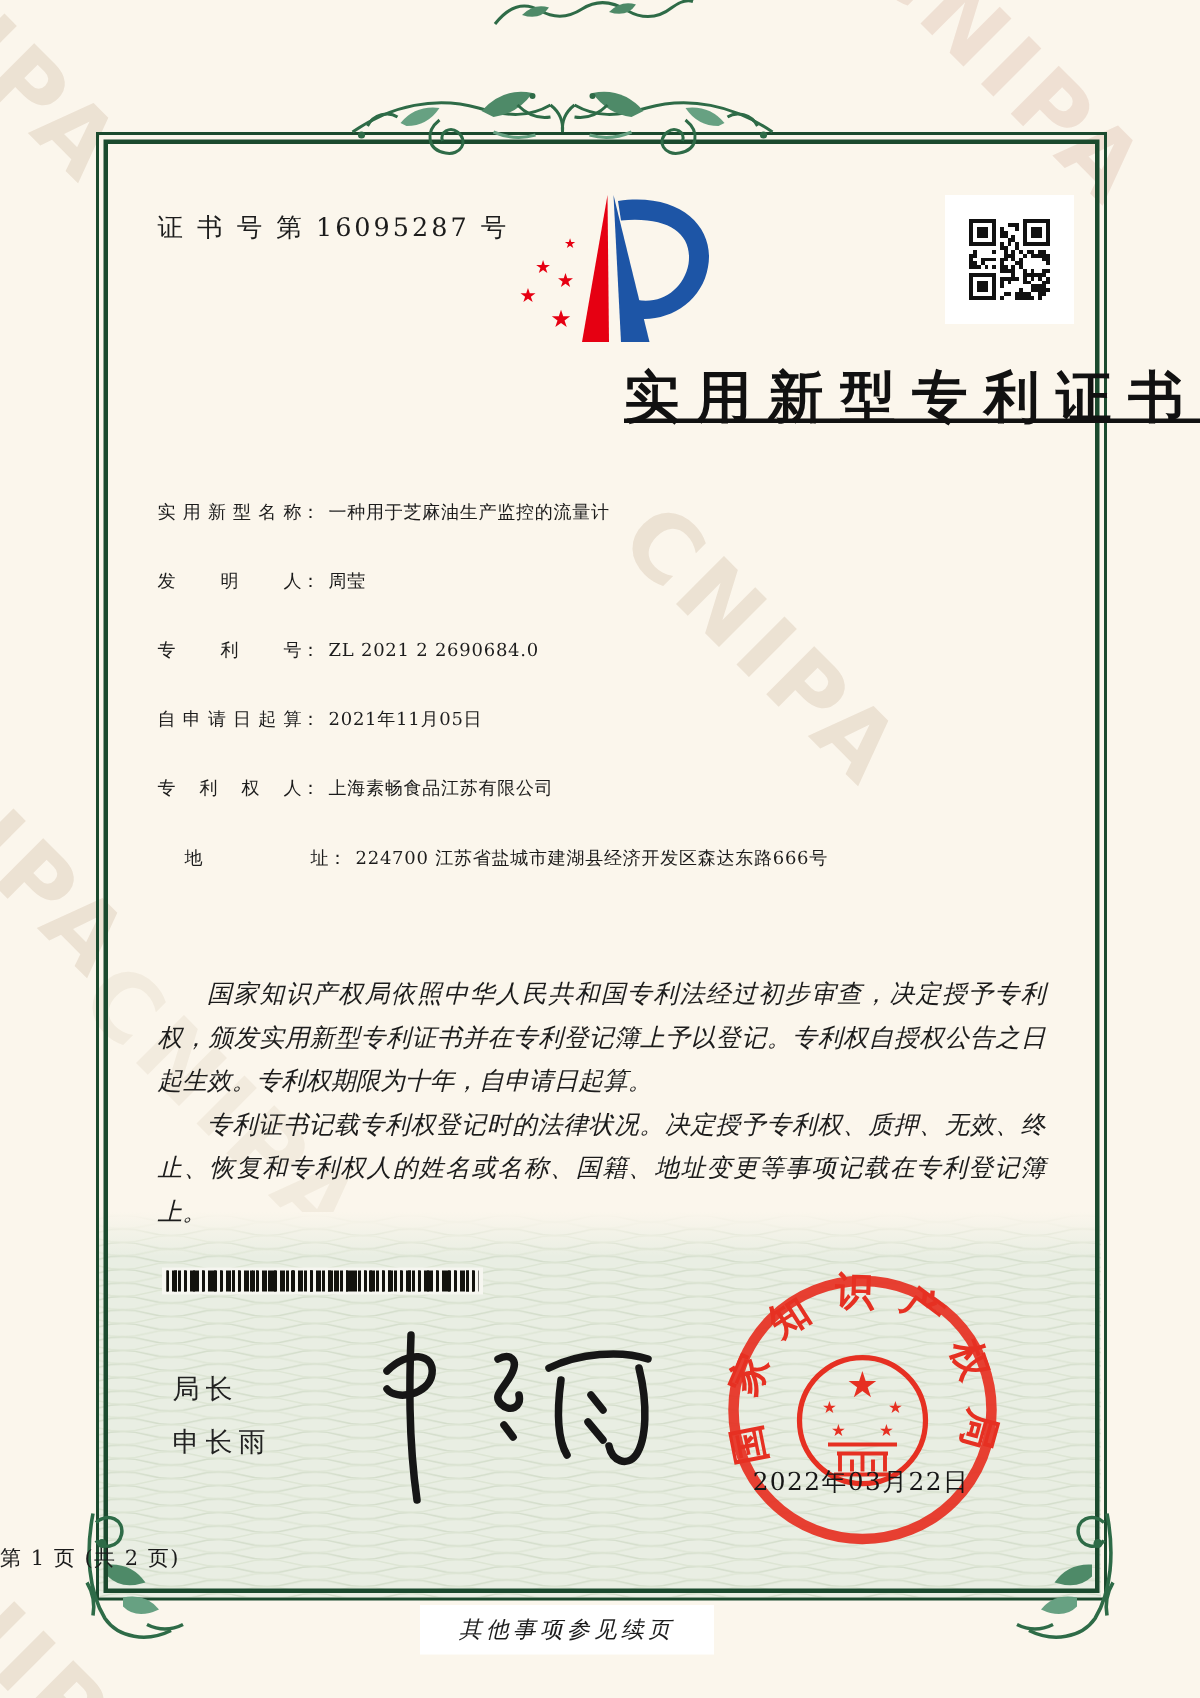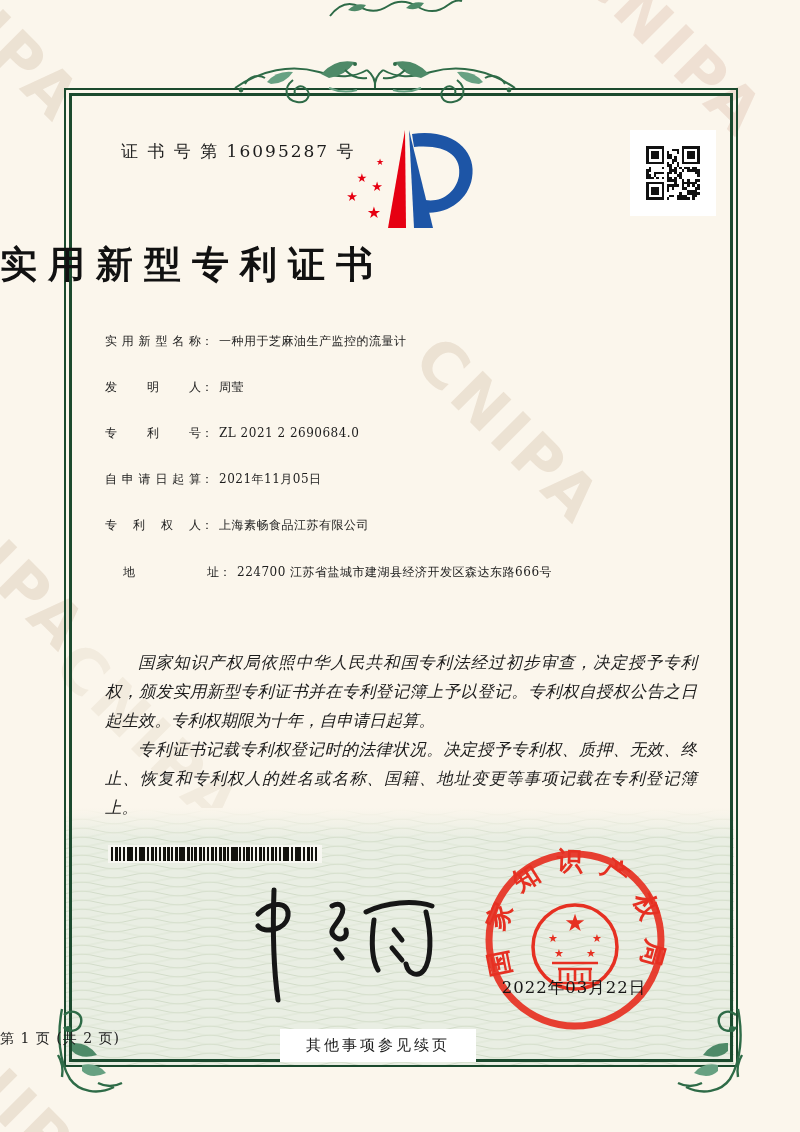--- a/index.html
+++ b/index.html
@@ -13,26 +13,26 @@
   .wm.faint{color:rgba(201,179,152,0.16);}
   
   .band{position:absolute;left:66px;top:808px;}
   
   .frame-outer{position:absolute;left:64px;top:88px;width:670px;height:975px;
                border:2px solid #1b4a2e;}
   .frame-inner{position:absolute;left:69px;top:93px;width:658px;height:963px;
                border:3px solid #1b4a2e;}
   .orn{position:absolute;}
   
-  .cert-no{position:absolute;left:105px;top:140px;font-size:17px;letter-spacing:2px;margin-left:16px;}
+  .cert-no{position:absolute;left:105px;top:140px;font-size:17px;letter-spacing:2px;}
   .logo{position:absolute;left:332px;top:126px;}
   .qr-box{position:absolute;left:630px;top:130px;width:86px;height:86px;background:#ffffff;}
   .qr-box svg{position:absolute;left:6px;top:6px;}
-  .title{position:absolute;left:0;top:240px;width:100%;text-align:left;
-         font-size:37px;font-weight:700;letter-spacing:11px;color:#111;}
+  .title{position:absolute;left:0;top:240px;width:100%;text-align:right;
+         font-size:37px;font-weight:700;letter-spacing:11px;color:#111;text-decoration:underline;}
   
   .frow{position:absolute;left:105px;width:600px;height:24px;font-size:12px;white-space:nowrap;}
   .flabel{display:inline-block;width:96px;text-align:justify;text-align-last:justify;vertical-align:top;}
   .fcolon{display:inline-block;margin-right:6px;}
   .fvalue{letter-spacing:0.5px;}
   .fpair2{position:absolute;left:315px;top:0;}
   
   .body-text{position:absolute;left:105px;top:648px;width:592px;font-size:16.5px;
              line-height:29px;font-style:italic;text-align:justify;}
   .body-text p{margin:0;text-indent:2em;}
@@ -49,22 +49,22 @@
           font-family:"DejaVu Sans","Liberation Sans",sans-serif;color:#222;}
   .signer div{margin-bottom:11px;}
   .signature{position:absolute;left:228px;top:878px;}
   
   .seal{position:absolute;left:480px;top:845px;}
   .seal-date{position:absolute;left:494px;top:977px;width:160px;text-align:center;
              font-size:16.5px;color:#161616;letter-spacing:1px;z-index:6;}
   
   .page-num{position:absolute;left:0;top:1030px;width:100%;text-align:left;
             font-size:14px;letter-spacing:1px;}
-  .cont-note{position:absolute;left:378px;top:1029px;transform:translateX(-50%);
-             background:#ffffff;padding:7px 26px;font-size:15px;
+  .cont-note{position:absolute;left:378px;top:1070px;transform:translateX(-50%);
+             background:#ffffff;padding:7px 26px;font-size:15px;font-style:italic;
              letter-spacing:3px;white-space:nowrap;}
 </style>
 </head>
 <body>
 
 <div class="page">
 
   <div class="wm" style="left:-68px;top:-80px;">CNIPA</div>
   <div class="wm pink" style="left:615px;top:-65px;">CNIPA</div>
   <div class="wm" style="left:452px;top:322px;">CNIPA</div>
@@ -311,20 +311,24 @@
 
   <div class="body-text">
     <p>国家知识产权局依照中华人民共和国专利法经过初步审查，决定授予专利权，颁发实用新型专利证书并在专利登记簿上予以登记。专利权自授权公告之日起生效。专利权期限为十年，自申请日起算。</p>
     <p>专利证书记载专利权登记时的法律状况。决定授予专利权、质押、无效、终止、恢复和专利权人的姓名或名称、国籍、地址变更等事项记载在专利登记簿上。</p>
   </div>
 
   <div class="barcode">
       <div class="bars"></div>
     </div>
 
+  <div class="signer">
+    <div>局长</div>
+    <div>申长雨</div>
+  </div>
 
   <svg class="signature" width="220" height="128" viewBox="0 0 220 128">
     <g fill="none" stroke="#161616" stroke-width="5" stroke-linecap="round">
       <path d="M30 36 C44 22 62 24 60 38 C58 52 36 56 30 48"></path>
       <path d="M46 12 C45 40 44 80 50 122"></path>
       <path d="M104 28 C112 24 118 28 113 38 C108 48 100 52 106 58 C112 64 120 60 118 52"></path>
       <path d="M108 72 l6 8"></path>
       <path d="M138 34 C158 24 186 22 204 28"></path>
       <path d="M146 42 C143 64 144 82 150 92"></path>
       <path d="M198 34 C204 58 203 82 196 92 C190 100 180 96 178 86"></path>

